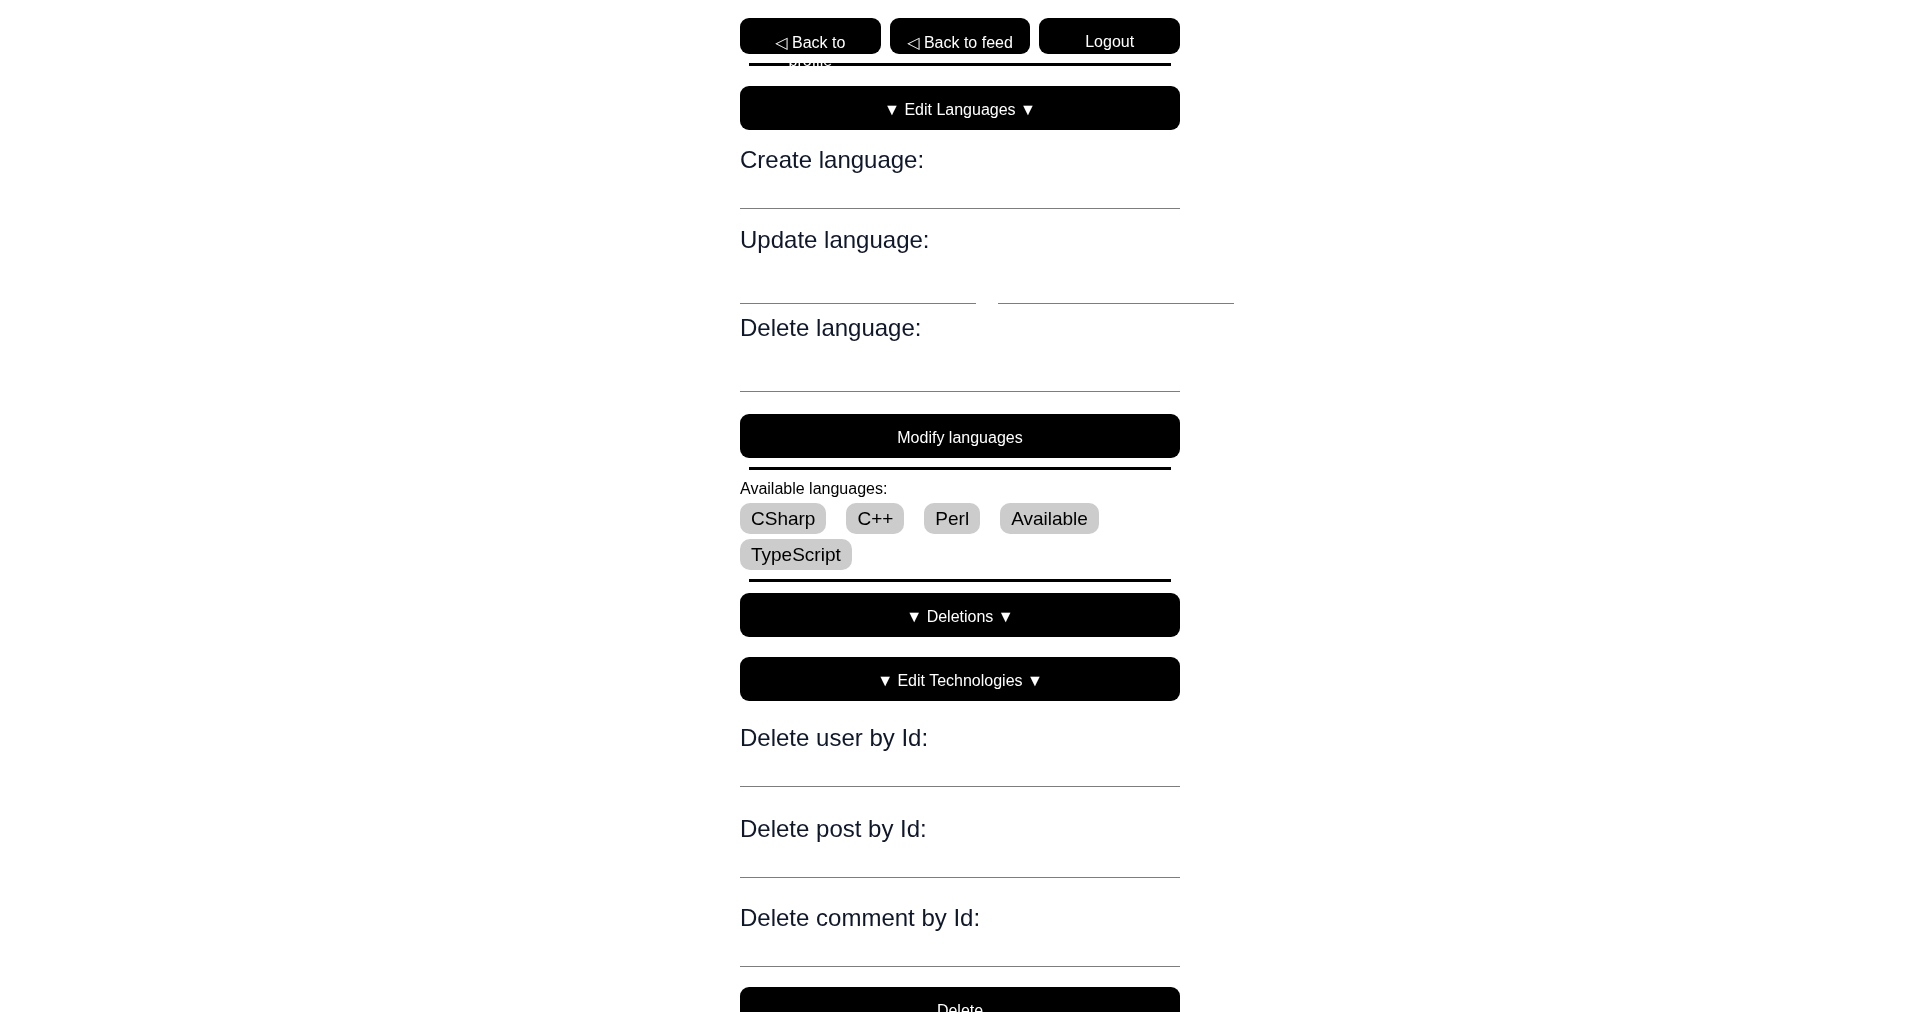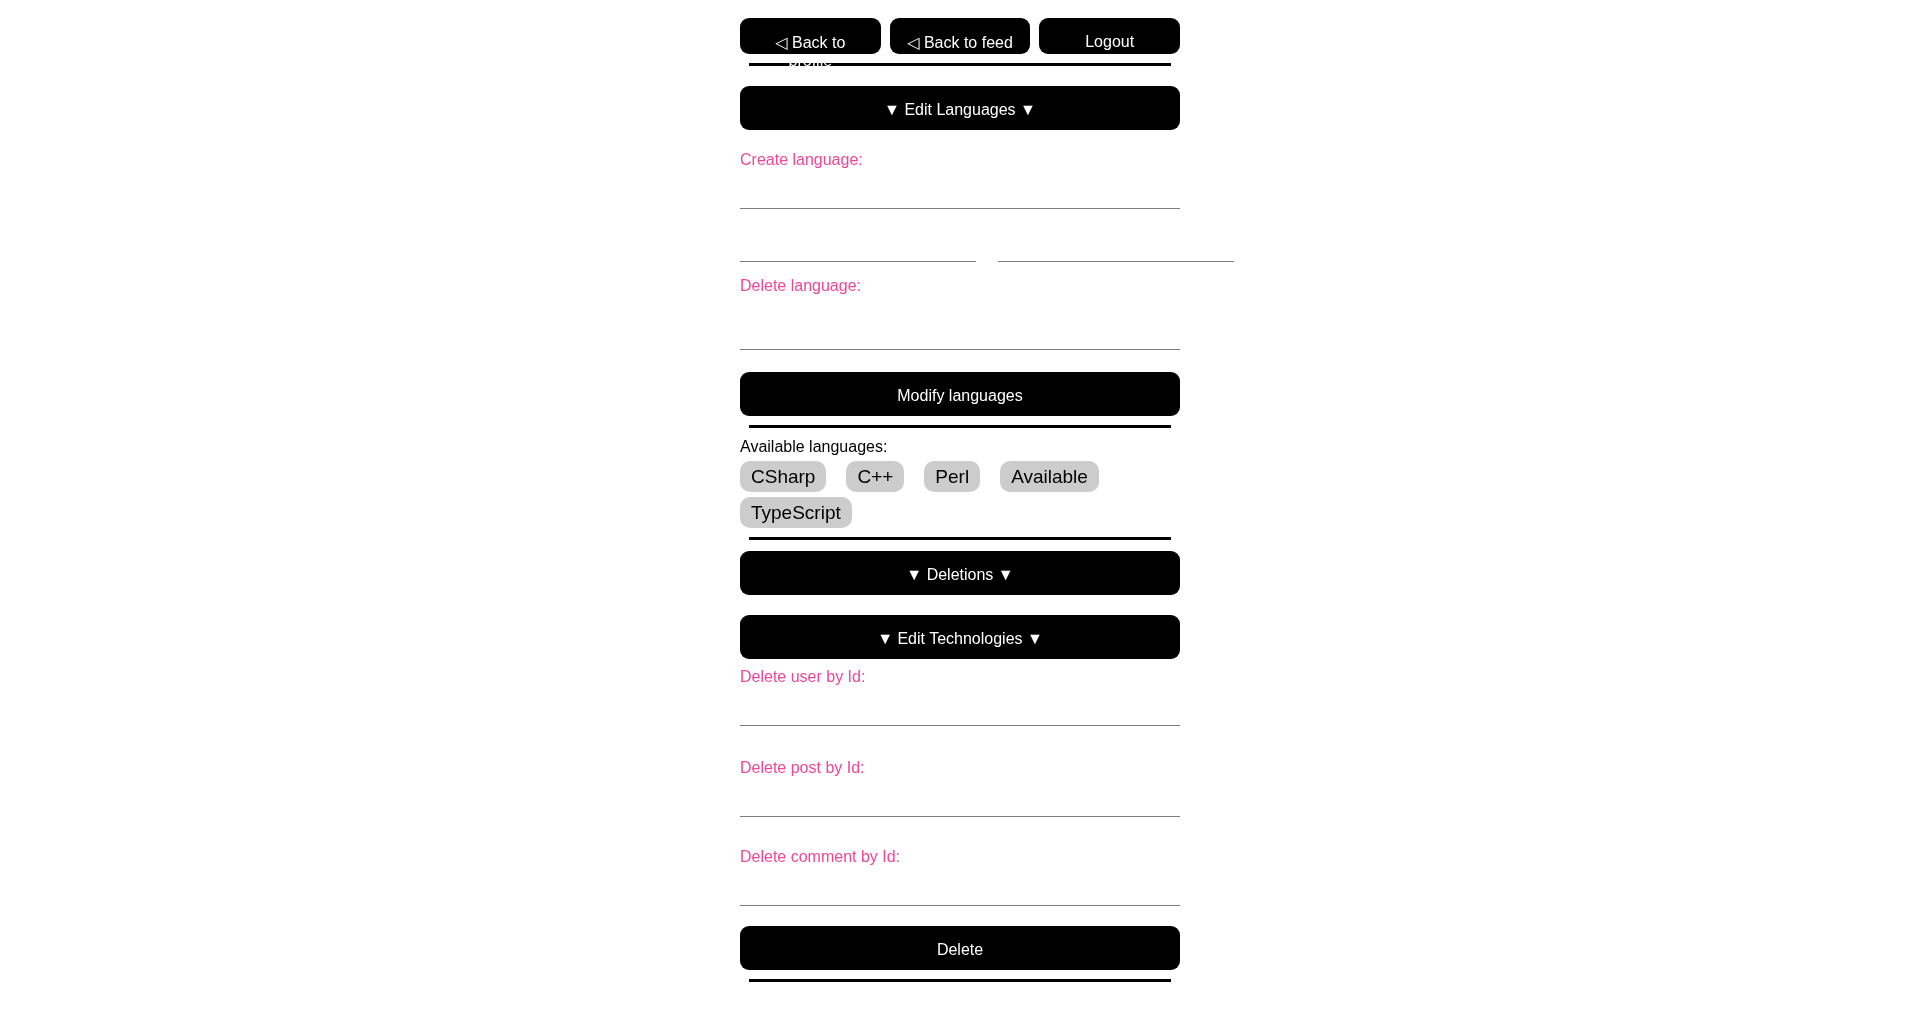--- a/index.html
+++ b/index.html
@@ -35,29 +35,29 @@
     margin: 9px 9px 0 9px;
   }
   .btn.full { width: 100%; height: 44px; }
   .toggle-languages { margin-top: 20px; }
   .toggle-technologies { margin-top: 20px; }
   .toggle-deletions { margin-top: 11px; }
   .modify-btn { margin-top: 22px; height: 31px; }
   .delete-btn { margin-top: 20px; text-align: center; }
   label.field-label {
     display: block;
-    font-size: 16px;
-    color: #ec4899;
+    font-size: 24px;
+    color: #0f172a;
     line-height: 23px;
   }
   .lbl-create { margin-top: 18px; }
   .lbl-update { margin-top: 19px; }
   .lbl-delete-lang { margin-top: 12px; }
   .lbl-available { margin-top: 10px; }
-  .lbl-del-user { margin-top: 6px; }
+  .lbl-del-user { margin-top: 25px; }
   .lbl-del-post { margin-top: 30px; }
   .lbl-del-comment { margin-top: 28px; }
   input.underline {
     display: block;
     width: 100%;
     height: 30px;
     margin-top: 8px;
     border: none;
     border-bottom: 1px solid #7d7d7d;
     background: transparent;
@@ -98,20 +98,21 @@
     <button class="btn">Logout</button>
   </div>
 
   <hr class="divider">
 
   <button class="btn full toggle-languages">▼ Edit Languages ▼</button>
 
   <label class="field-label lbl-create">Create language:</label>
   <input class="underline" type="text" value="" style="">
 
+  <label class="field-label lbl-update">Update language:</label>
   <div class="dual-row">
     <input class="underline" type="text" value="" style="">
     <input class="underline" type="text" value="" style="">
   </div>
 
   <label class="field-label lbl-delete-lang">Delete language:</label>
   <input class="underline tall" type="text" value="" style="">
 
   <button class="btn full modify-btn">Modify languages</button>
 

